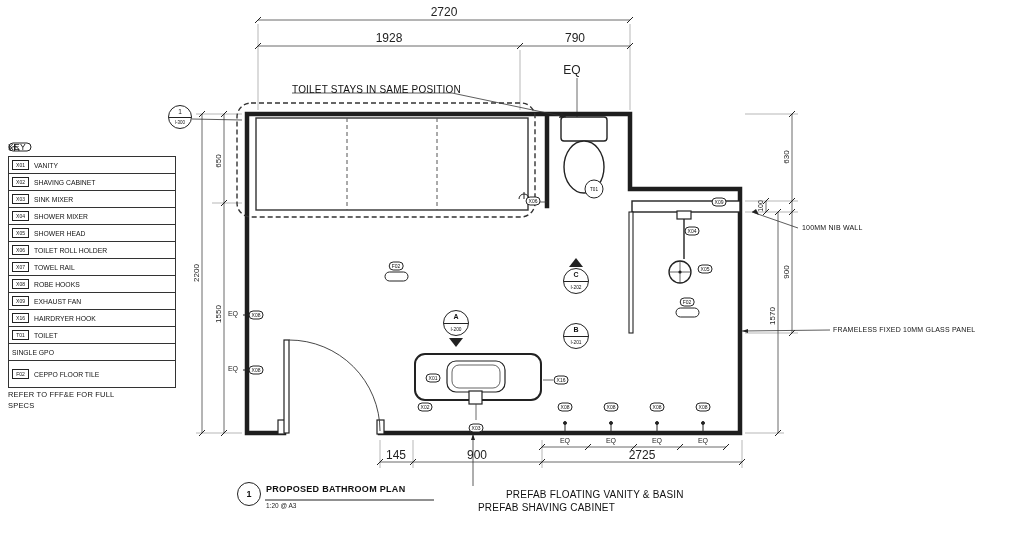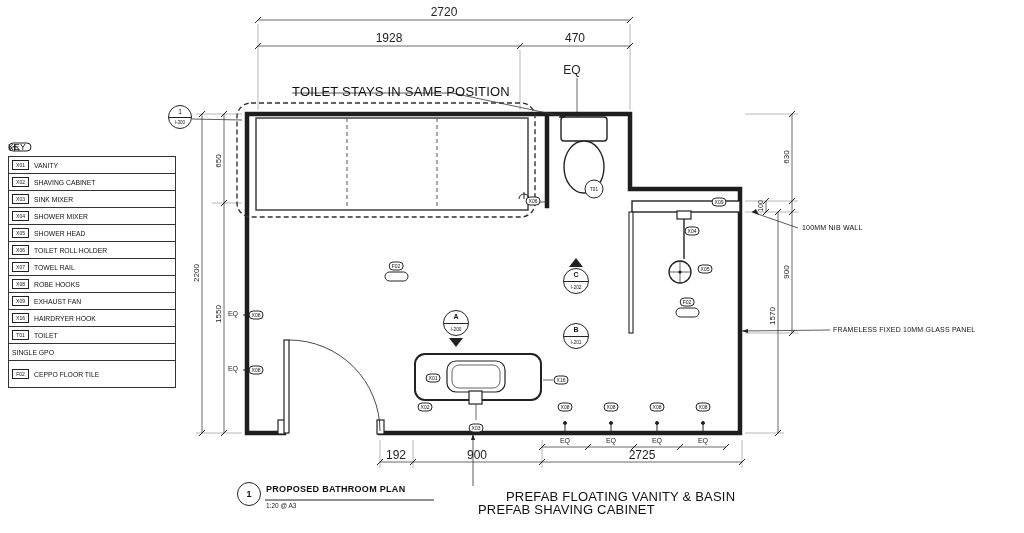--- a/index.html
+++ b/index.html
@@ -2,21 +2,21 @@
 <html><head>
 <meta charset="utf-8">
 <style>
   html,body{margin:0;padding:0;background:#fff;}
   #sheet{position:relative;width:1024px;height:533px;background:#fff;overflow:hidden;
          font-family:"Liberation Sans", sans-serif;color:#111;}
   svg{position:absolute;left:0;top:0;}
   .dimh{position:absolute;transform:translate(-50%,-50%);font-size:12px;color:#222;white-space:nowrap;}
   .dimv{position:absolute;transform:translate(-50%,-50%) rotate(-90deg);font-size:8px;color:#222;white-space:nowrap;}
   .sm{font-size:7px;}
-  .anno{position:absolute;font-size:13px;color:#111;white-space:nowrap;letter-spacing:0.2px;}
+  .anno{position:absolute;font-size:10px;color:#111;white-space:nowrap;letter-spacing:0.2px;}
   .ptag{position:absolute;transform:translate(-50%,-50%);font-size:5px;line-height:7px;border:1px solid #222;
         border-radius:5px;background:#fff;padding:0 2px;color:#111;white-space:nowrap;z-index:3;}
   .t01c{position:absolute;transform:translate(-50%,-50%);width:17px;height:17px;border:1px solid #222;border-radius:50%;
         background:#fff;display:flex;align-items:center;justify-content:center;font-size:4.6px;z-index:3;}
   .secmark{position:absolute;transform:translate(-50%,-50%);width:26px;height:26px;border:1.2px solid #222;border-radius:50%;
         background:#fff;display:flex;flex-direction:column;box-sizing:border-box;z-index:3;}
   .secmark .top{flex:1;display:flex;align-items:center;justify-content:center;font-size:7px;font-weight:bold;border-bottom:1px solid #222;}
   .secmark .bot{flex:1;display:flex;align-items:center;justify-content:center;font-size:4.8px;}
   .refmark{position:absolute;transform:translate(-50%,-50%);width:24px;height:24px;border:1.2px solid #222;border-radius:50%;
         background:#fff;display:flex;flex-direction:column;box-sizing:border-box;z-index:3;}
@@ -253,36 +253,37 @@
         <span class="kcol">
           <span class="ktag">F02</span>
           <svg width="24" height="10">
               <rect x="1" y="1" width="22" height="8" rx="4" stroke="#222" stroke-width="1" fill="none"></rect>
             </svg>
         </span>
         <span class="klabel">CEPPO FLOOR TILE</span>
       </div>
     </div>
   </div>
+  <div class="key-note">REFER TO FFF&amp;E FOR FULL SPECS</div>
 
   <div class="dimh" style="left:444px;top:12px">2720</div>
   <div class="dimh" style="left:389px;top:38px">1928</div>
-  <div class="dimh" style="left:575px;top:38px">470</div>
+  <div class="dimh" style="left:575px;top:38px">790</div>
   <div class="dimh" style="left:572px;top:70px">EQ</div>
 
   <div class="dimv" style="left:196px;top:273px">2200</div>
   <div class="dimv" style="left:218px;top:161px">650</div>
   <div class="dimv" style="left:218px;top:314px">1550</div>
 
   <div class="dimv" style="left:786px;top:157px">630</div>
   <div class="dimv sm" style="left:760px;top:206px">100</div>
   <div class="dimv" style="left:786px;top:272px">900</div>
   <div class="dimv" style="left:772px;top:316px">1570</div>
 
-  <div class="dimh" style="left:396px;top:455px">192</div>
+  <div class="dimh" style="left:396px;top:455px">145</div>
   <div class="dimh" style="left:477px;top:455px">900</div>
   <div class="dimh" style="left:642px;top:455px">2725</div>
   <div class="dimh sm" style="left:565px;top:440px">EQ</div>
   <div class="dimh sm" style="left:611px;top:440px">EQ</div>
   <div class="dimh sm" style="left:657px;top:440px">EQ</div>
   <div class="dimh sm" style="left:703px;top:440px">EQ</div>
   <div class="dimh sm" style="left:233px;top:313px">EQ</div>
   <div class="dimh sm" style="left:233px;top:368px">EQ</div>
 
   <div class="anno" style="left:292px;top:84px">TOILET STAYS IN SAME POSITION</div>

